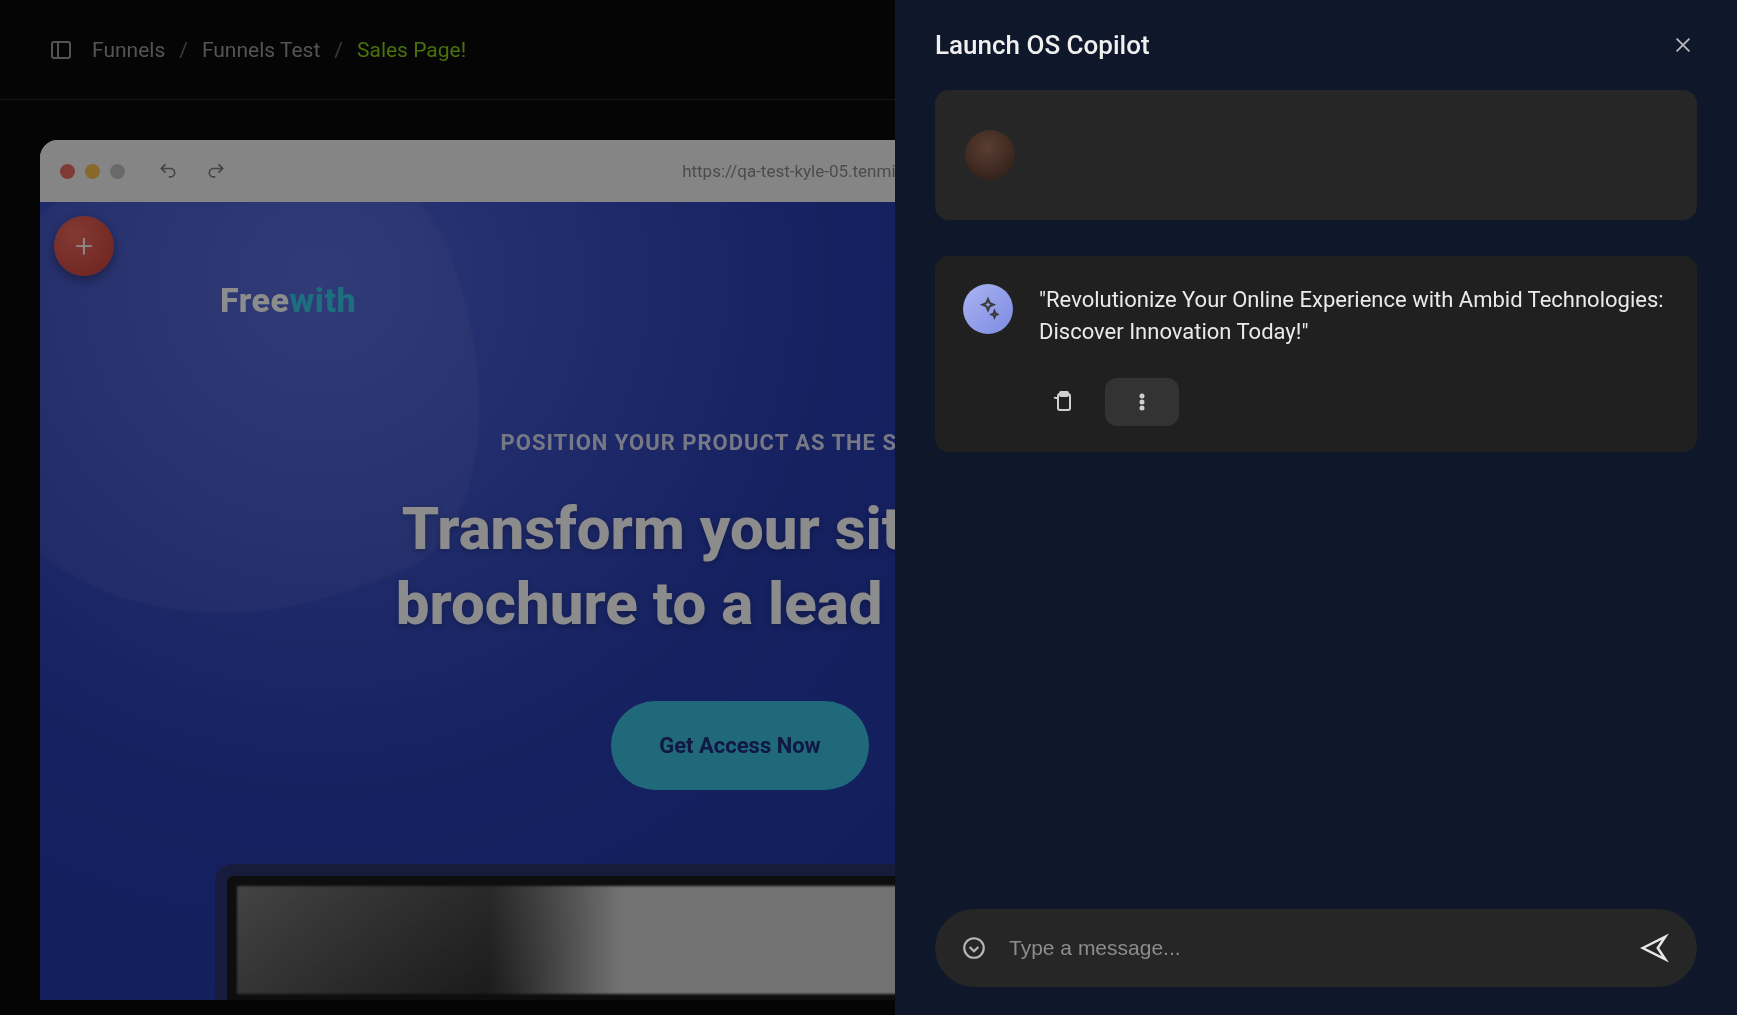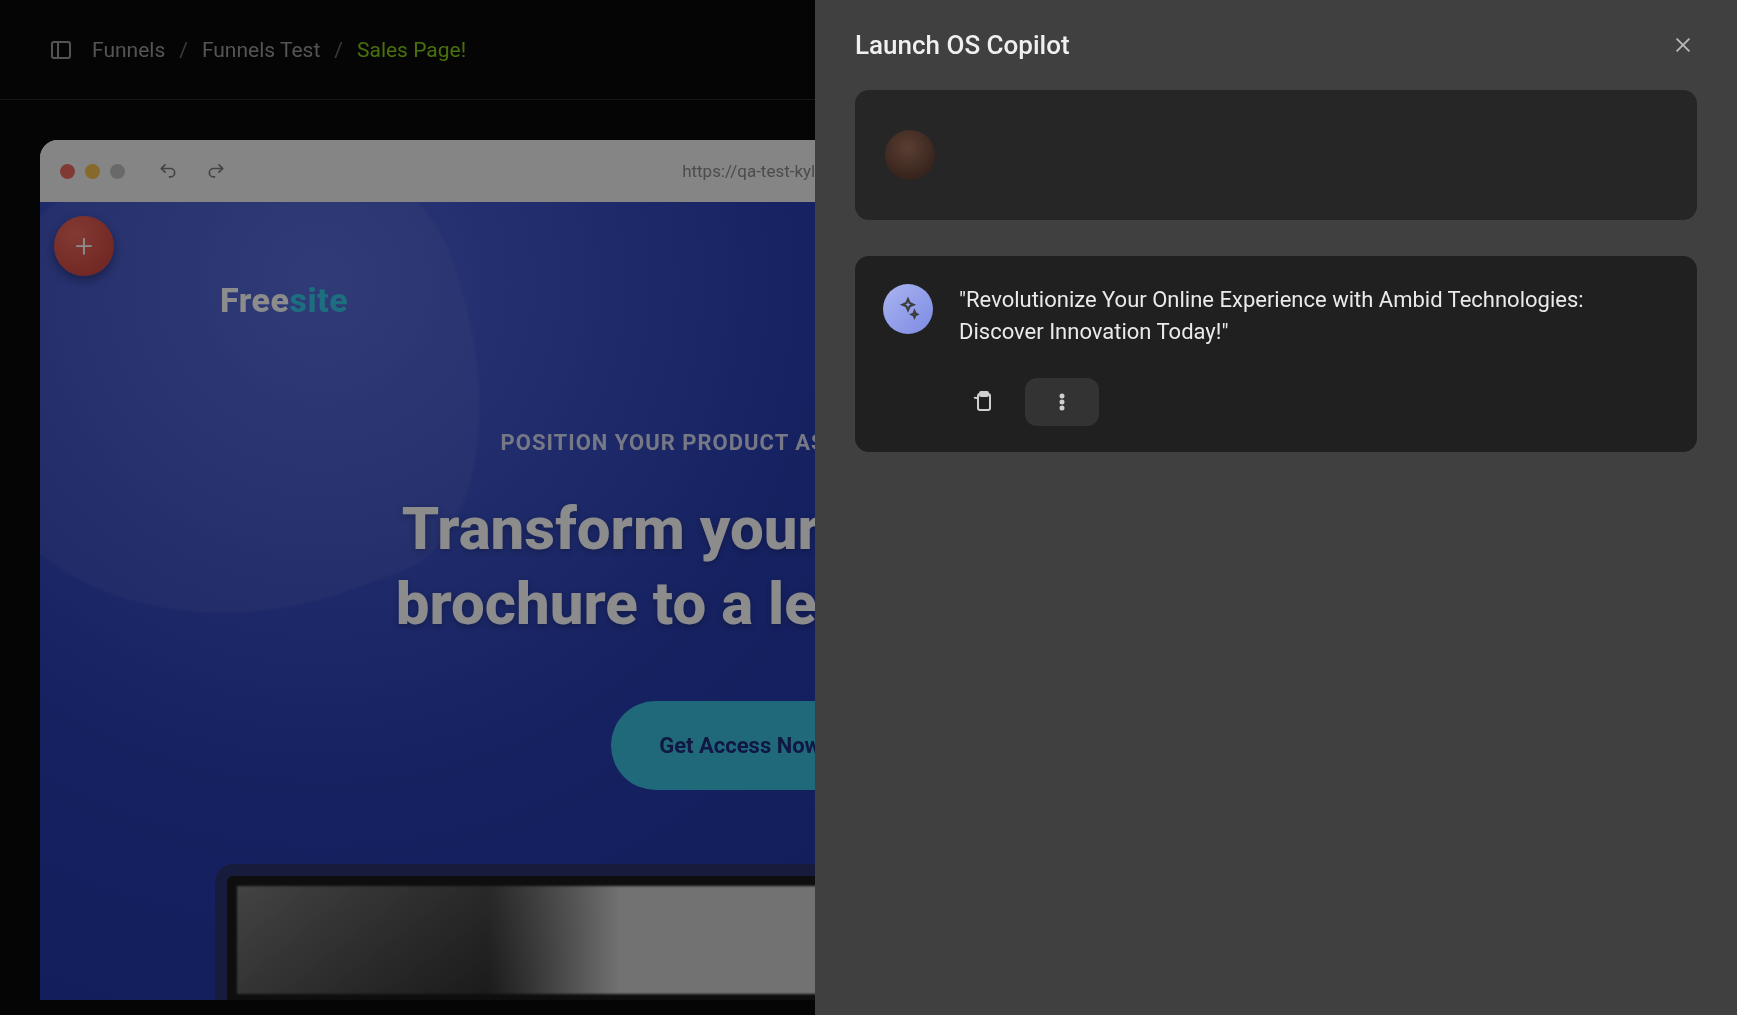--- a/index.html
+++ b/index.html
@@ -158,22 +158,22 @@
   .overlay {
     position: absolute; inset: 0;
     background: rgba(0,0,0,0.45);
     z-index: 10;
   }
 
   
   .copilot {
     position: absolute;
     top: 0; right: 0; bottom: 0;
-    width: 922px;
-    background: #404040;
+    width: 842px;
+    background: #0f172a;
     z-index: 20;
     display: flex; flex-direction: column;
     padding: 30px 40px 28px 40px;
   }
   .cp-header {
     display: flex; align-items: center; justify-content: space-between;
     margin-bottom: 30px;
   }
   .cp-title { font-size: 26px; color: #f0f0f0; font-weight: 500; }
   .cp-close {
@@ -294,21 +294,21 @@
     </div>
 
     <div class="page-surface">
       <div class="blob"></div>
       <div class="fab">
         <span>+</span>
       </div>
 
       <div class="nav-row">
         <div class="logo">
-          <span class="a">Free</span><span class="b">site</span>
+          <span class="a">Free</span><span class="b">with</span>
         </div>
         <div class="nav-links">
           <span>Blog</span>
           <span>Webinar</span>
           <span>Free Gro</span>
         </div>
       </div>
 
       <div class="hero">
         <div class="eyebrow">POSITION YOUR PRODUCT AS THE SOLUTIO</div>
@@ -363,13 +363,27 @@
               <circle cx="12" cy="6" r="1.5" fill="#d0d0d0"></circle>
               <circle cx="12" cy="12" r="1.5" fill="#d0d0d0"></circle>
               <circle cx="12" cy="18" r="1.5" fill="#d0d0d0"></circle>
             </svg>
           </div>
         </div>
       </div>
     </div>
   </div>
 
+  <div class="cp-input-row">
+    <div class="cp-input-left">
+      <svg width="26" height="26" viewBox="0 0 24 24" stroke-width="2">
+        <circle cx="12" cy="12" r="9"></circle>
+        <polyline points="8 11 12 15 16 11"></polyline>
+      </svg>
+    </div>
+    <input class="cp-input" type="text" placeholder="Type a message..." style="">
+    <div class="cp-send">
+      <svg width="30" height="30" viewBox="0 0 24 24" stroke-width="2">
+        <path d="M3 12l18-9-6 9 6 9-18-9z"></path>
+      </svg>
+    </div>
+  </div>
 </div>
 
 </body></html>

